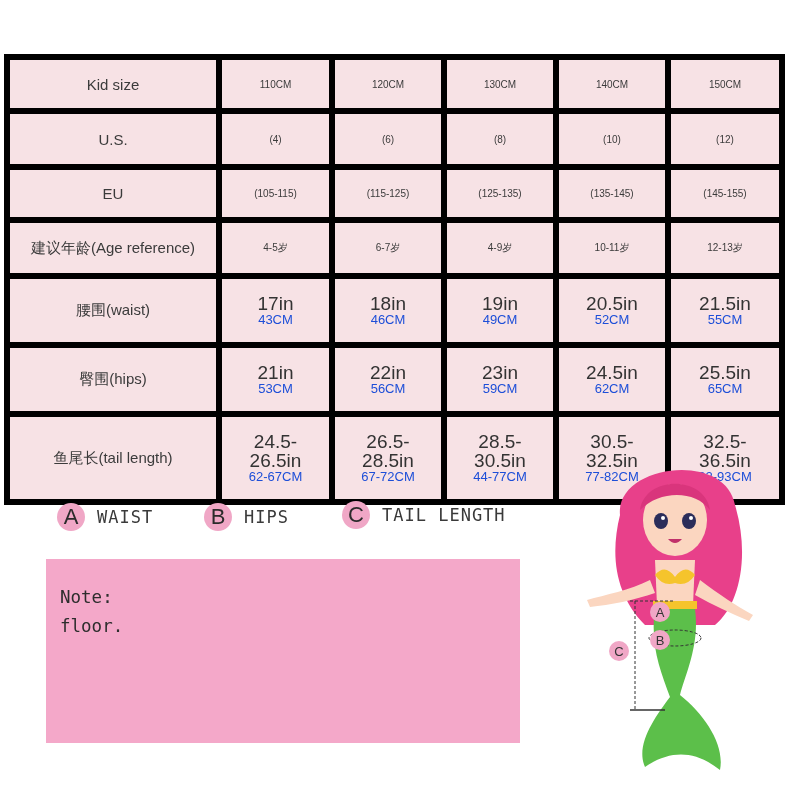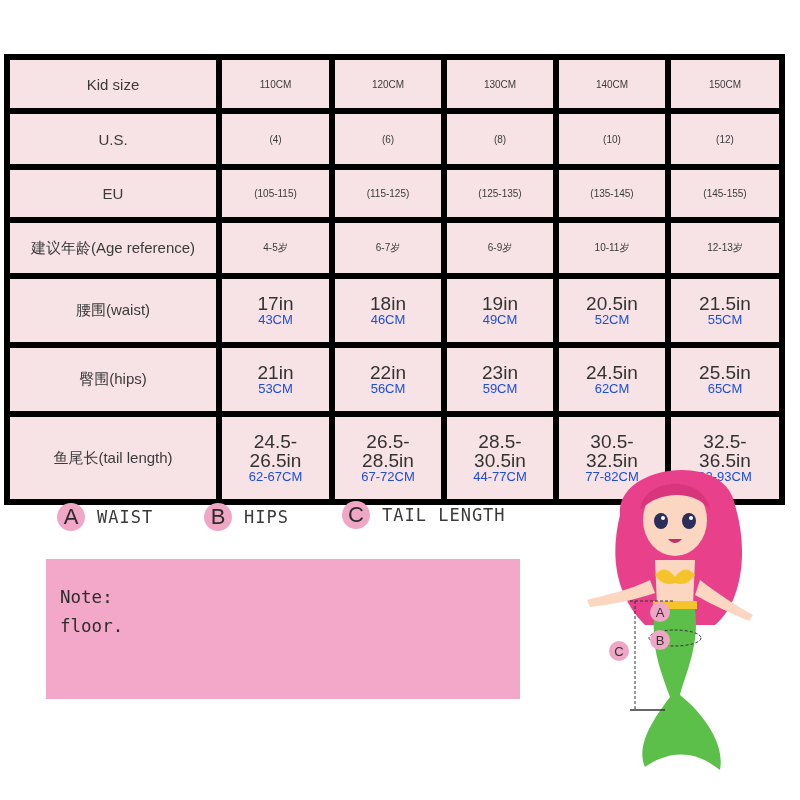--- a/index.html
+++ b/index.html
@@ -9,21 +9,21 @@
   .size-table td { border:6px solid #000000; text-align:center; vertical-align:middle; padding:15px; color:#3b3b3b; }
   .size-table td.label { font-size:15px; }
   .size-table td.val { font-size:10px; }
   .big { font-size:19px; line-height:19px; display:block; color:#333; }
   .small { font-size:13px; line-height:14px; display:block; color:#1d4ed8; }
   .legend { position:absolute; top:503px; left:57px; display:flex; align-items:center; font-family:"DejaVu Sans Mono","Liberation Mono",monospace; }
   .legend-item { display:flex; align-items:center; position:absolute; top:0; white-space:nowrap; }
   .badge { width:28px; height:28px; border-radius:50%; background:#f0a7c6; display:flex; align-items:center; justify-content:center;
            font-family:"Liberation Sans", sans-serif; font-size:22px; color:#2b2b2b; }
   .legend-label { margin-left:12px; font-size:17px; letter-spacing:1px; color:#3a3a3a; }
-  .note { position:absolute; left:46px; top:559px; width:474px; height:140px; background:#f4a8c9; }
+  .note { position:absolute; left:46px; top:559px; width:474px; height:184px; background:#f4a8c9; }
   .note p { margin:0; font-family:"DejaVu Sans Mono","Liberation Mono",monospace; font-size:17.5px; line-height:29px; color:#2d2d2d; white-space:nowrap; }
   .note .inner { position:absolute; left:14px; top:24px; }
   .mermaid { position:absolute; left:575px; top:455px; width:220px; height:340px; }
 </style>
 </head>
 <body>
 
 <table class="size-table">
   <colgroup>
     <col style="width:212px">
@@ -55,21 +55,21 @@
     <td class="val">(105-115)</td>
     <td class="val">(115-125)</td>
     <td class="val">(125-135)</td>
     <td class="val">(135-145)</td>
     <td class="val">(145-155)</td>
   </tr>
   <tr style="height:56px">
     <td class="label">建议年龄(Age reference)</td>
     <td class="val">4-5岁</td>
     <td class="val">6-7岁</td>
-    <td class="val">6-9岁</td>
+    <td class="val">4-9岁</td>
     <td class="val">10-11岁</td>
     <td class="val">12-13岁</td>
   </tr>
   <tr style="height:54px">
     <td class="label">腰围(waist)</td>
     <td>
           <span class="big">17in</span>
           <span class="small">43CM</span>
         </td>
     <td>

